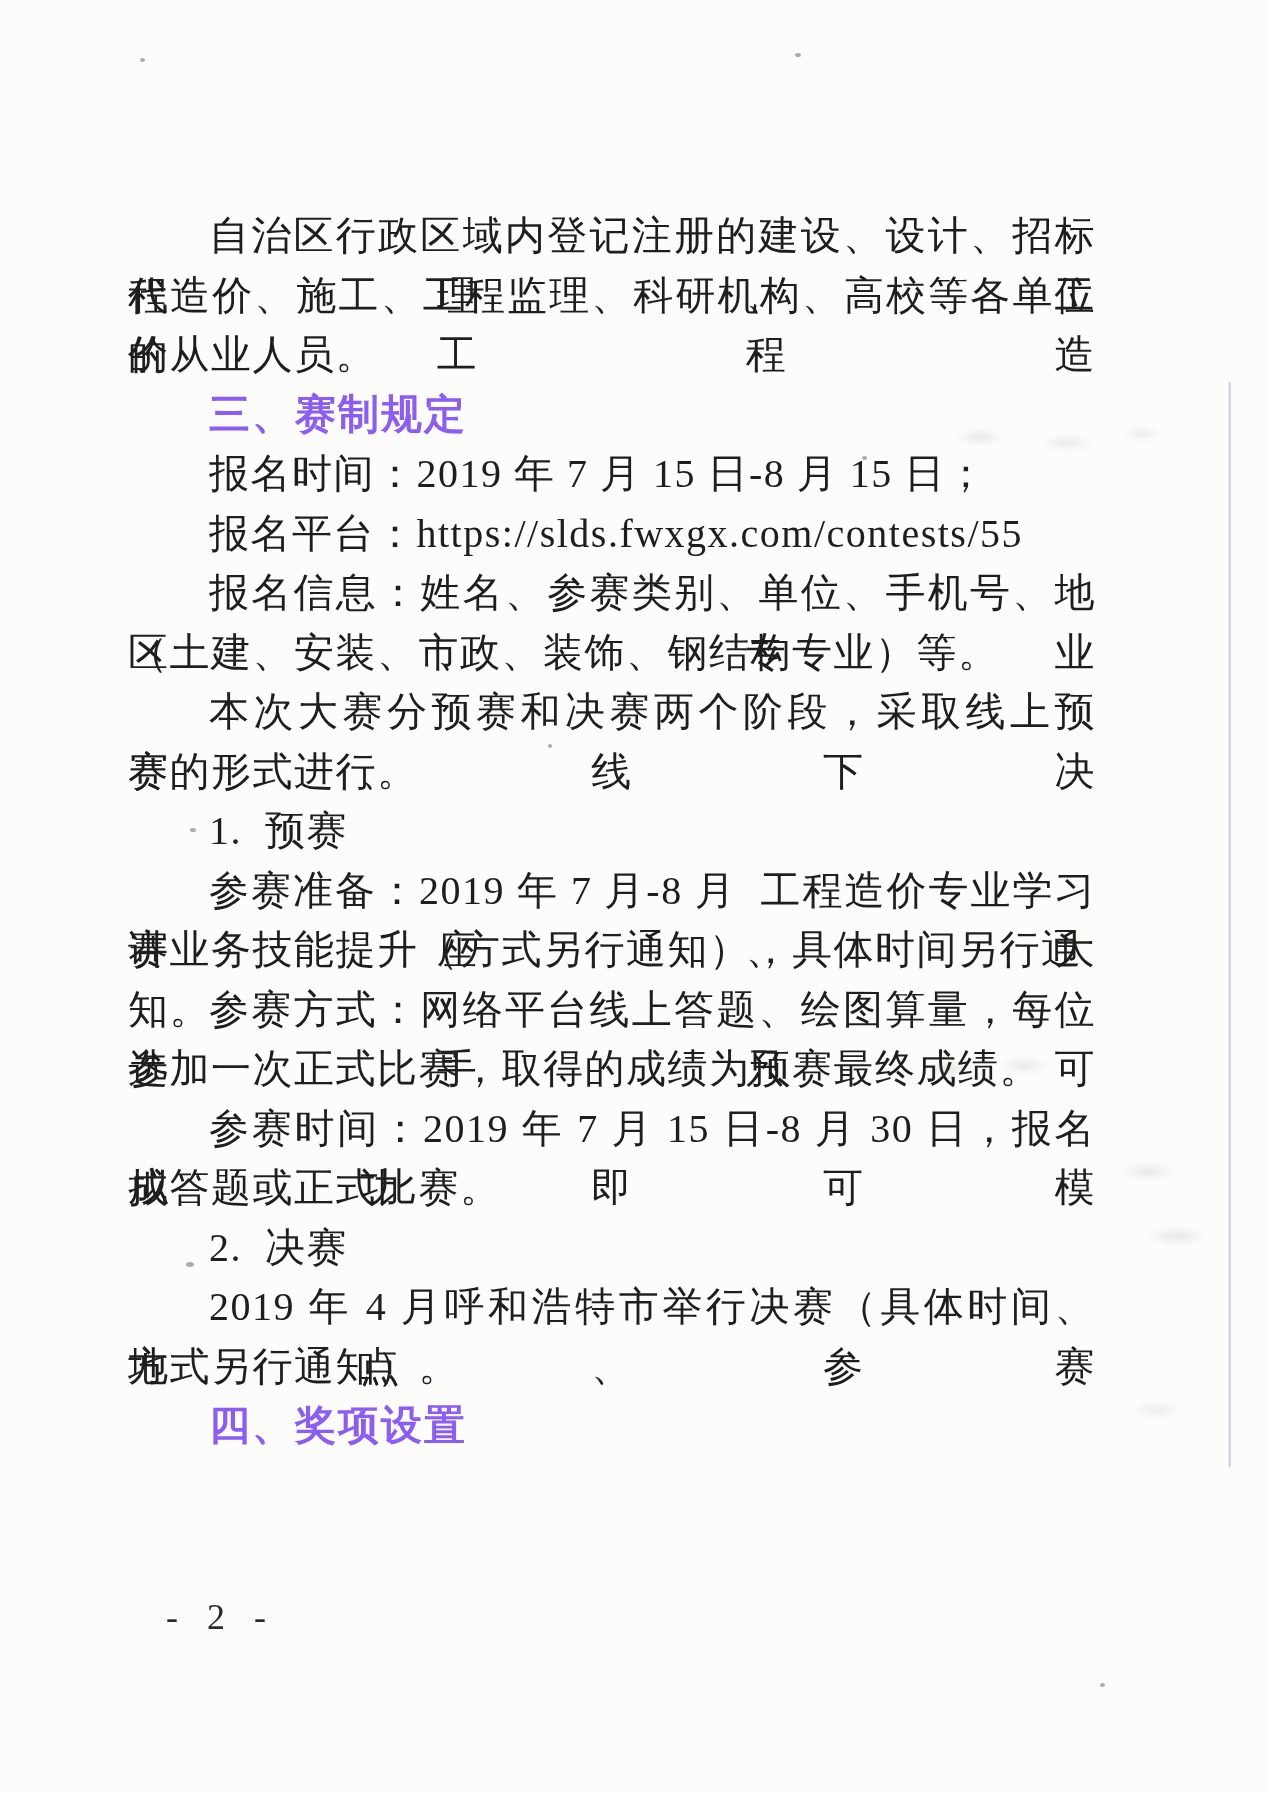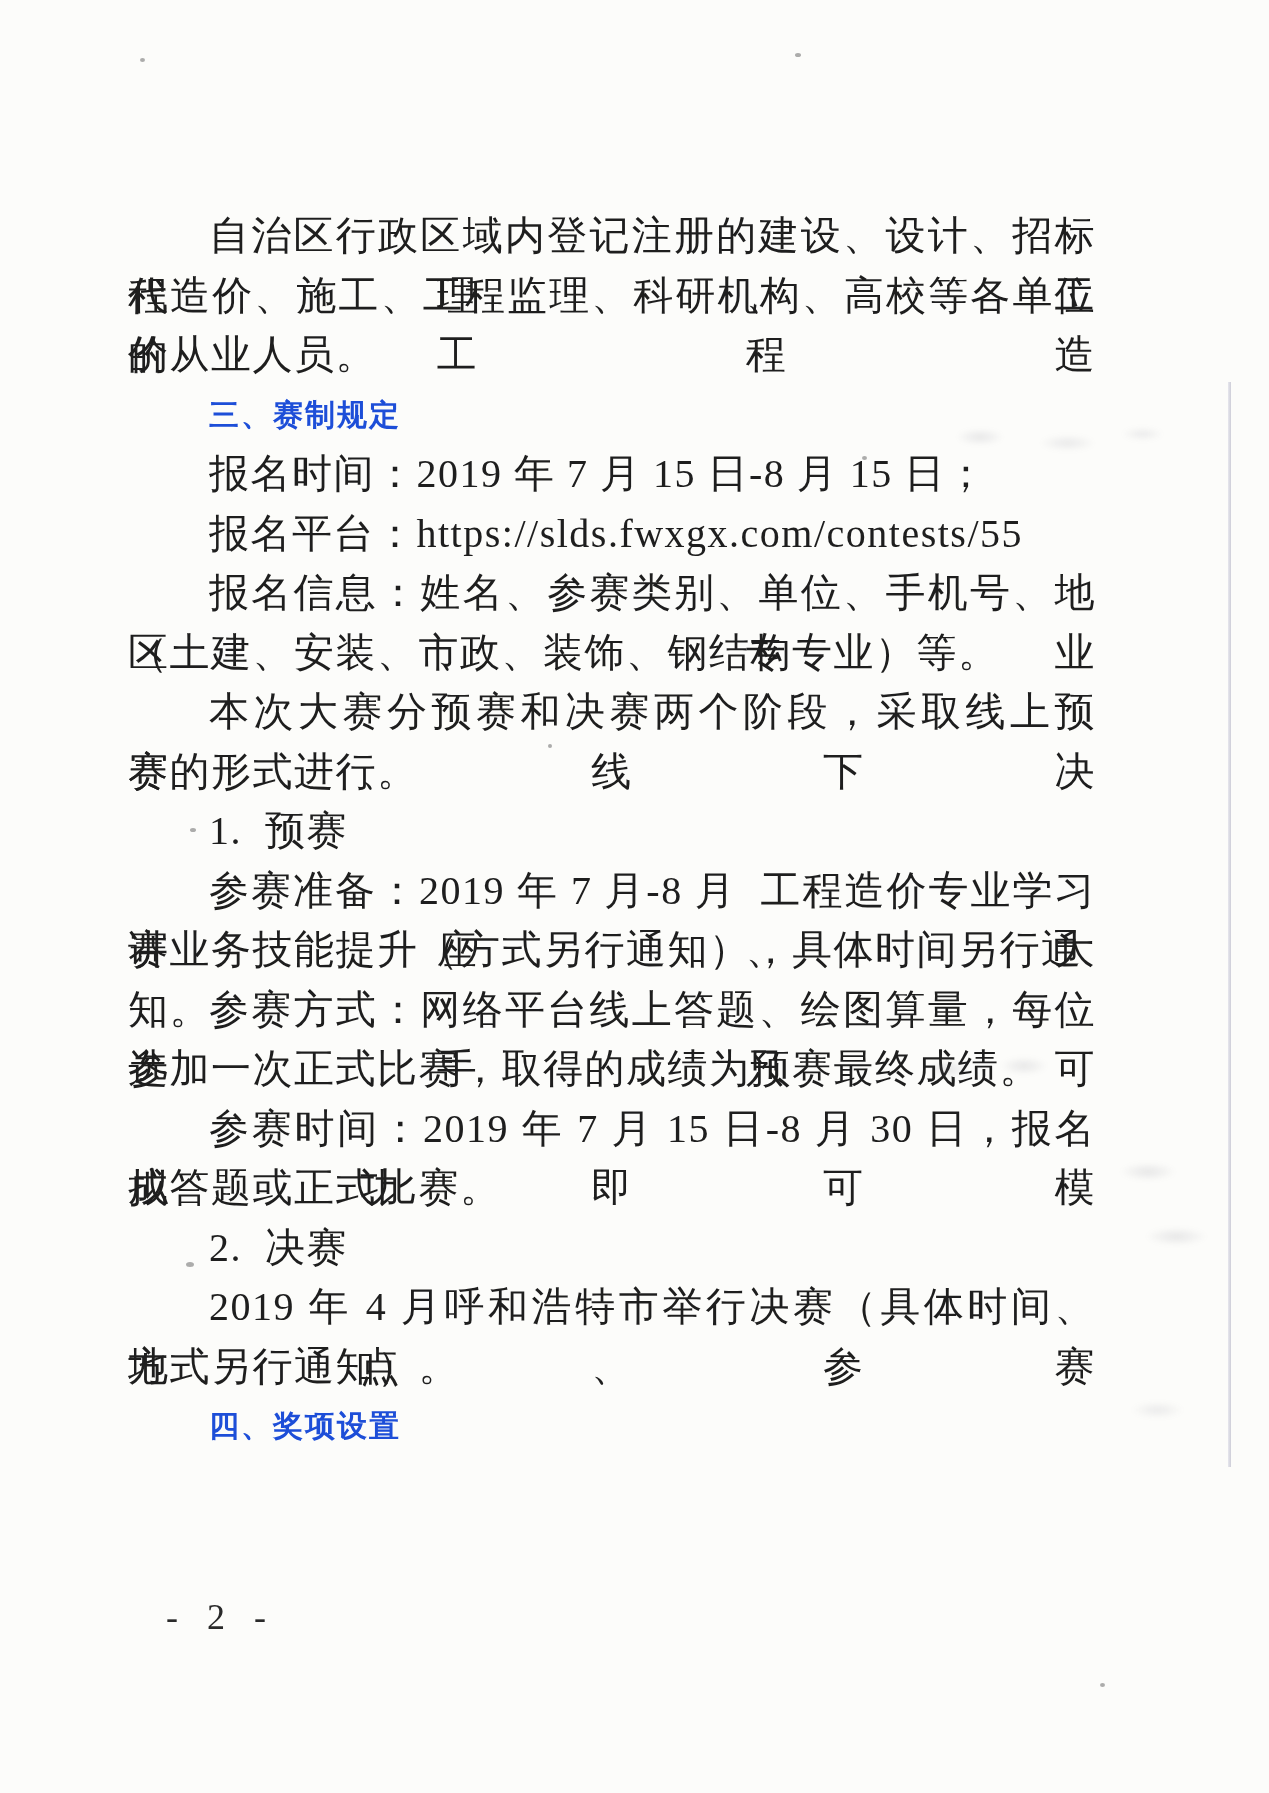--- a/index.html
+++ b/index.html
@@ -29,23 +29,23 @@
   }
   .line.indent { text-indent: 81px; }
   .line.fill {
     text-align: justify;
     text-align-last: justify;
     text-justify: inter-ideograph;
   }
   .line.heading {
     font-family: "Liberation Sans", "DejaVu Sans", sans-serif;
     font-weight: 700;
-    font-size: 30px;
+    font-size: 41px;
     letter-spacing: 2px;
-    color: #1d4ed8;
+    color: #8b5cf6;
   }
   .page-number {
     position: absolute;
     left: 166px;
     top: 1596px;
     font-size: 36px;
     letter-spacing: 10px;
     color: #2a2a2a;
   }
   

